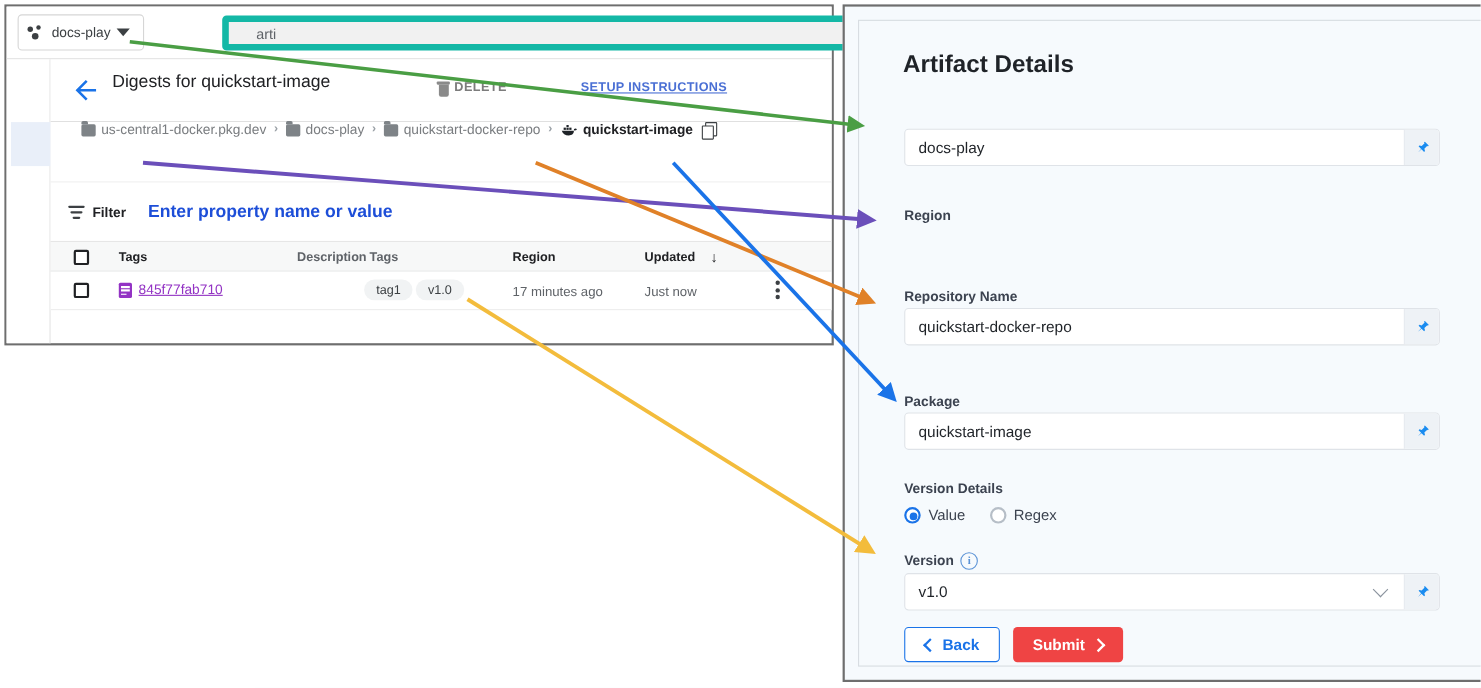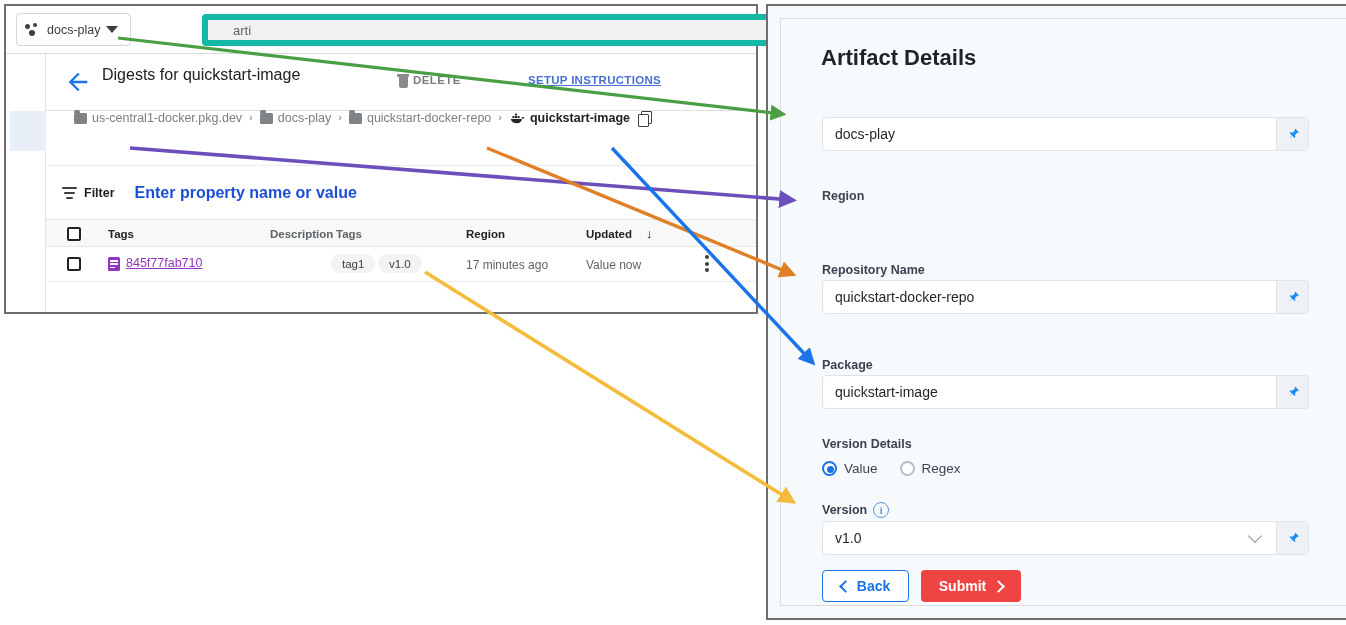--- a/index.html
+++ b/index.html
@@ -245,21 +245,21 @@
     <div class="chk" style="top:10px;"></div>
     <span id="doc-icon">
         <i></i>
         <i></i>
         <i></i>
       </span>
     <span id="name-link">845f77fab710</span>
     <span class="tag" id="tag1">tag1</span>
     <span class="tag" id="tag2">v1.0</span>
     <span class="td c-created" style="top:11px;">17 minutes ago</span>
-    <span class="td c-updated" style="top:11px;">Value now</span>
+    <span class="td c-updated" style="top:11px;">Just now</span>
     <span id="kebab">
         <i></i>
         <i></i>
         <i></i>
       </span>
   </div>
 </div>
 
 <div id="details-panel">
   <div id="details-inner">

